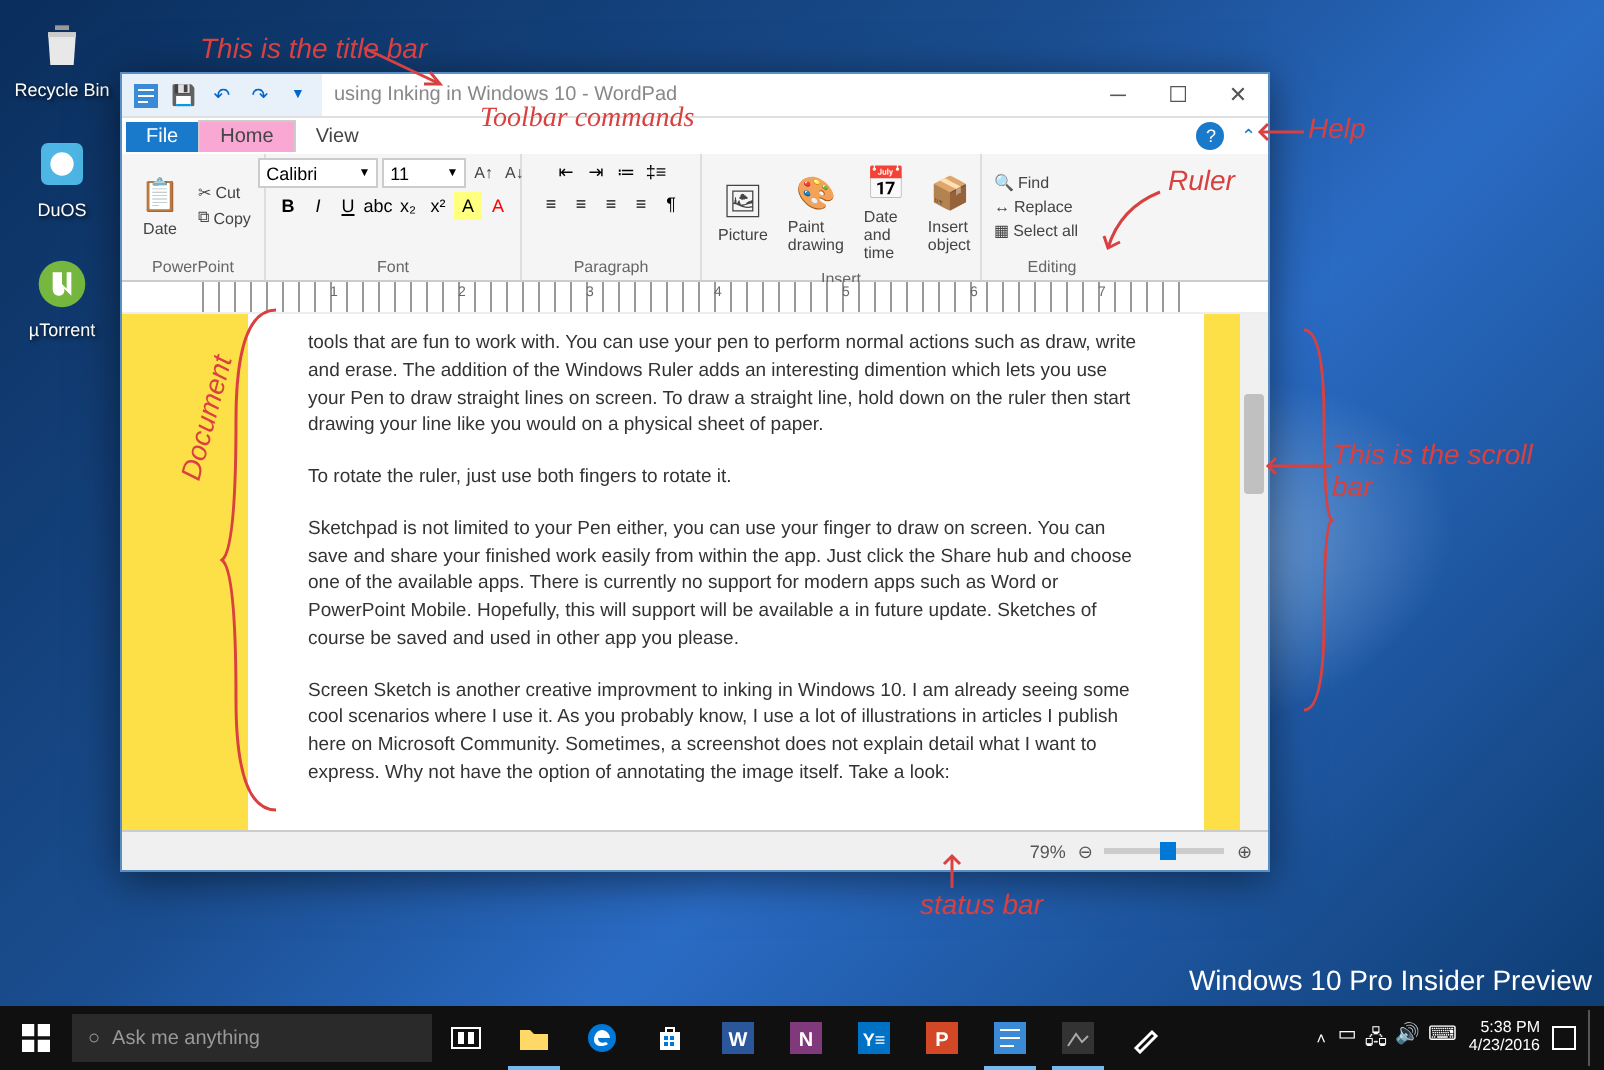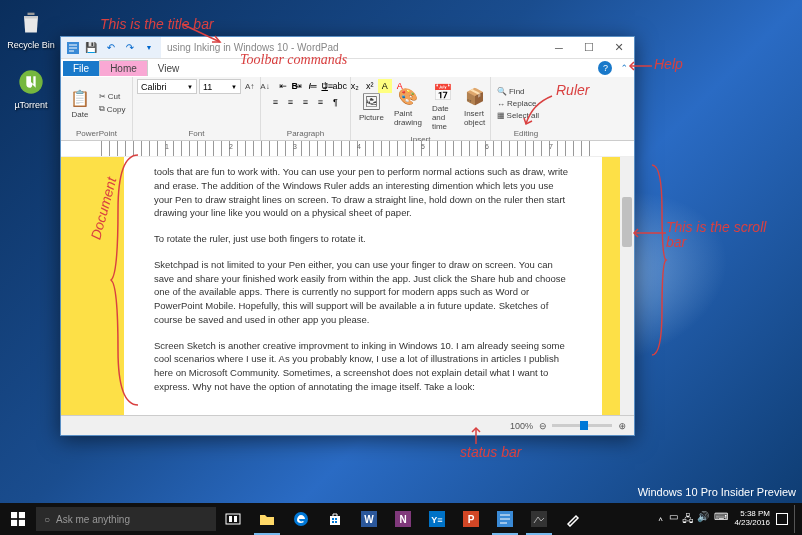--- a/index.html
+++ b/index.html
@@ -83,20 +83,29 @@
           <path fill="#e8e8e8" d="M6 7h12l-1 14H7z"></path>
           <path fill="#ccc" d="M6 7h12v2H6z"></path>
           <rect fill="#999" x="9" y="4" width="6" height="2"></rect>
         </svg>
       </div>
     <div class="dicon-label">Recycle Bin</div>
   </div>
   <div class="dicon">
     <div class="dicon-img">
         <svg width="28" height="28" viewBox="0 0 24 24">
+          <rect fill="#4db6e4" x="3" y="3" width="18" height="18" rx="3"></rect>
+          <circle fill="#fff" cx="12" cy="12" r="5"></circle>
+        </svg>
+      </div>
+    <div class="dicon-label">DuOS</div>
+  </div>
+  <div class="dicon">
+    <div class="dicon-img">
+        <svg width="28" height="28" viewBox="0 0 24 24">
           <circle fill="#76b83f" cx="12" cy="12" r="10"></circle>
           <path fill="#fff" d="M8 7v7c0 2 1 3 3 3 1 0 2-1 2-2v-1l3 3V7h-2v7l-2-2V7z"></path>
         </svg>
       </div>
     <div class="dicon-label">µTorrent</div>
   </div>
 </div>
 
 <div class="window">
   <div class="titlebar">
@@ -142,21 +151,21 @@
             </div>
           <div class="rbtn-sm">
               <span>⧉</span>
               <span>Copy</span>
             </div>
         </div>
       </div>
       <div class="rgroup-label">PowerPoint</div>
     </div>
     <div class="rgroup" style="width:128px">
-      <div class="rgroup-body" style="flex-direction:row;align-items:flex-start;gap:16px">
+      <div class="rgroup-body" style="flex-direction:column;align-items:center;gap:2px">
         <div style="display:flex;gap:2px">
           <div class="font-combo font-name">
               <span>Calibri</span>
               <span style="margin-left:auto;font-size:6px">▼</span>
             </div>
           <div class="font-combo font-size">
               <span>11</span>
               <span style="margin-left:auto;font-size:6px">▼</span>
             </div>
           <span class="rbtn-sm">A↑</span>
@@ -260,59 +269,59 @@
       <p>To rotate the ruler, just use both fingers to rotate it.</p>
       <p>Sketchpad is not limited to your Pen either, you can use your finger to draw on screen. You can save and share your finished work easily from within the app. Just click the Share hub and choose one of the available apps. There is currently no support for modern apps such as Word or PowerPoint Mobile. Hopefully, this will support will be available a in future update. Sketches of course be saved and used in other app you please.</p>
       <p>Screen Sketch is another creative improvment to inking in Windows 10. I am already seeing some cool scenarios where I use it. As you probably know, I use a lot of illustrations in articles I publish here on Microsoft Community. Sometimes, a screenshot does not explain detail what I want to express. Why not have the option of annotating the image itself. Take a look:</p>
     </div>
     <div class="vscroll">
       <div class="vscroll-thumb"></div>
     </div>
   </div>
 
   <div class="statusbar">
-    <span>100%</span>
+    <span>79%</span>
     <span>⊖</span>
     <div class="zoom-slider">
         <div class="zoom-thumb"></div>
       </div>
     <span>⊕</span>
   </div>
 </div>
 
 <div class="anno" style="left:100px;top:16px"><span>This is the title bar</span><svg width="120" height="24" style="position:absolute;left:80px;top:6px">
       <path d="M2 2 L40 20" stroke="#d94040" stroke-width="1.5" fill="none"></path>
       <path d="M35 14 L40 20 L32 20" stroke="#d94040" stroke-width="1.5" fill="none"></path>
     </svg></div>
 <div class="anno" style="left:240px;top:52px">Toolbar commands</div>
 <div class="anno" style="left:654px;top:56px"><svg width="30" height="12" style="position:absolute;left:-28px;top:4px">
       <path d="M26 6 L4 6" stroke="#d94040" stroke-width="1.5" fill="none"></path>
       <path d="M8 2 L4 6 L8 10" stroke="#d94040" stroke-width="1.5" fill="none"></path>
     </svg><span>Help</span></div>
-<div class="anno" style="left:556px;top:82px"><span>Ruler</span><svg width="40" height="40" style="position:absolute;left:-34px;top:12px">
+<div class="anno" style="left:584px;top:82px"><span>Ruler</span><svg width="40" height="40" style="position:absolute;left:-34px;top:12px">
       <path d="M30 2 Q10 10 4 30" stroke="#d94040" stroke-width="1.5" fill="none"></path>
       <path d="M2 24 L4 30 L10 27" stroke="#d94040" stroke-width="1.5" fill="none"></path>
     </svg></div>
 <div class="anno" style="left:72px;top:200px;transform:rotate(-75deg)"><span>Document</span></div>
 <svg class="anno" style="left:108px;top:150px" width="40" height="260">
     <path d="M30 5 Q10 5 10 60 Q10 125 3 130 Q10 135 10 200 Q10 255 30 255" stroke="#d94040" stroke-width="1.5" fill="none"></path>
   </svg>
 <div class="anno" style="left:666px;top:220px;width:120px;line-height:1.1"><svg width="40" height="14" style="position:absolute;left:-36px;top:6px">
       <path d="M36 7 L4 7" stroke="#d94040" stroke-width="1.5" fill="none"></path>
       <path d="M8 3 L4 7 L8 11" stroke="#d94040" stroke-width="1.5" fill="none"></path>
     </svg><span>This is the scroll bar</span></div>
 <svg class="anno" style="left:648px;top:160px" width="20" height="200">
     <path d="M4 5 Q14 5 14 50 Q14 98 18 100 Q14 102 14 150 Q14 195 4 195" stroke="#d94040" stroke-width="1.5" fill="none"></path>
   </svg>
 <div class="anno" style="left:460px;top:444px"><svg width="30" height="24" style="position:absolute;left:2px;top:-20px">
       <path d="M14 20 L14 4" stroke="#d94040" stroke-width="1.5" fill="none"></path>
       <path d="M10 8 L14 4 L18 8" stroke="#d94040" stroke-width="1.5" fill="none"></path>
     </svg><span>status bar</span></div>
 
-<div style="position:absolute;right:6px;bottom:36px;color:#fff;font-size:11px;text-align:right;line-height:1.3">
+<div style="position:absolute;right:6px;bottom:36px;color:#fff;font-size:14px;text-align:right;line-height:1.3">
   <div>Windows 10 Pro Insider Preview</div>
 </div>
 
 <div class="taskbar">
   <div class="start-btn">
     <svg width="14" height="14" viewBox="0 0 16 16">
         <rect fill="#fff" x="0" y="0" width="7" height="7"></rect>
         <rect fill="#fff" x="9" y="0" width="7" height="7"></rect>
         <rect fill="#fff" x="0" y="9" width="7" height="7"></rect>
         <rect fill="#fff" x="9" y="9" width="7" height="7"></rect>

